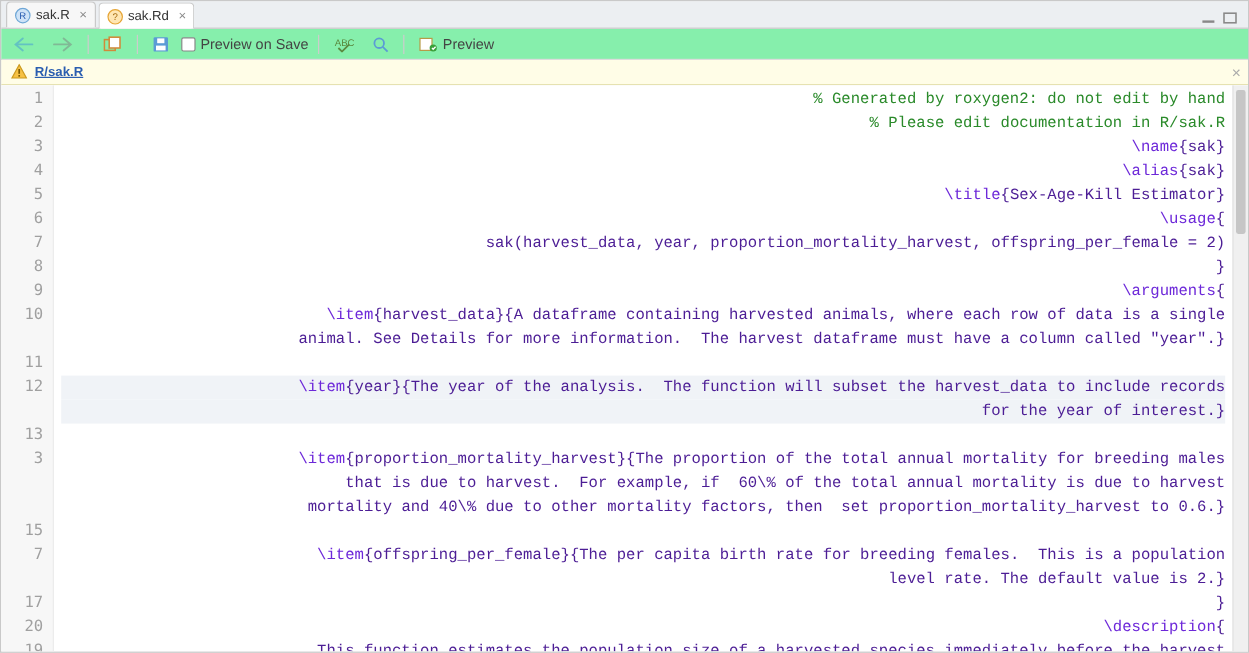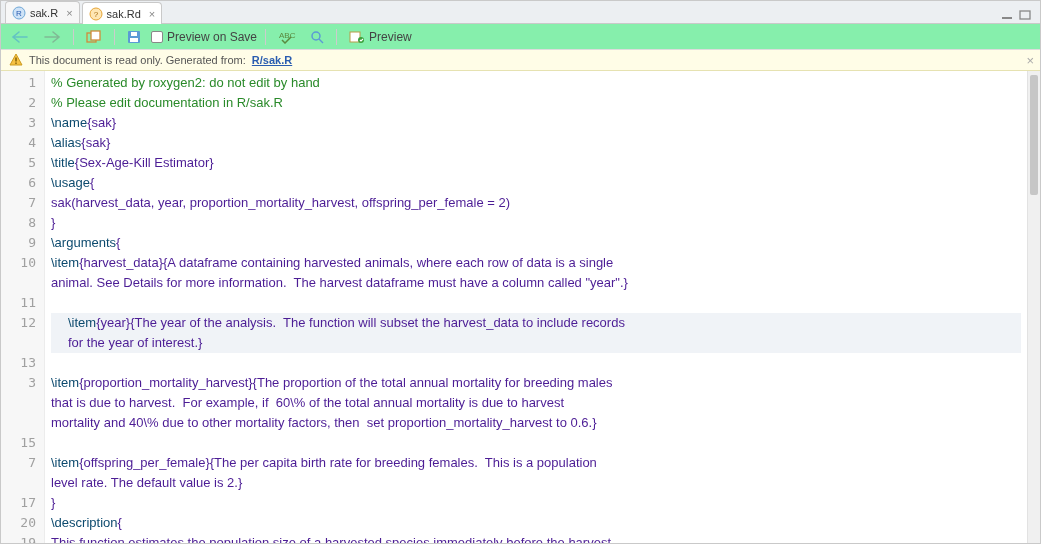--- a/index.html
+++ b/index.html
@@ -142,35 +142,36 @@
     font-size: 13px;
     color: #a0a0a0;
     text-align: right;
     padding-right: 8px;
     padding-top: 2px;
     line-height: 20px;
   }
   .gutter .wrap { color: transparent; }
   .code {
     flex: 1;
-    font-family: Liberation Sans, sans-serif;
+    font-family: Liberation Mono, monospace;
     font-size: 13px;
     color: #444;
     padding: 2px 6px 2px 6px;
     line-height: 20px;
     white-space: pre;
     overflow: hidden;
+    text-align: right;
   }
   .code .ln {
     display: block;
     min-height: 20px;
   }
   .code .ln.sel { background: #f0f3f7; padding-left: 17px; }
   .c-comment { color: #2a8a2a; }
-  .c-cmd { color: #0c4a6e; }
+  .c-cmd { color: #6d28d9; }
   .c-text { color: #4c1d95; }
   
   .vscroll {
     width: 13px;
     background: #f0f0f0;
     border-left: 1px solid #e2e2e2;
     position: relative;
   }
   .vscroll .thumb {
     position: absolute;
@@ -268,21 +269,20 @@
     <span>Preview</span>
   </span>
 </div>
 
 <div class="banner">
   <svg width="14" height="14" viewBox="0 0 14 14">
       <path d="M7 1 L13 12 H1 Z" fill="#f6c143" stroke="#cc9a1f"></path>
       <rect x="6.3" y="4.5" width="1.4" height="4" fill="#7a5900"></rect>
       <rect x="6.3" y="9.5" width="1.4" height="1.4" fill="#7a5900"></rect>
     </svg>
-  <span>This document is read only. Generated from:</span>
   <a>R/sak.R</a>
   <span class="bclose">×</span>
 </div>
 
 <div class="editor">
   <div class="gutter" id="gutter">
       <div>1</div>
       <div>2</div>
       <div>3</div>
       <div>4</div>

